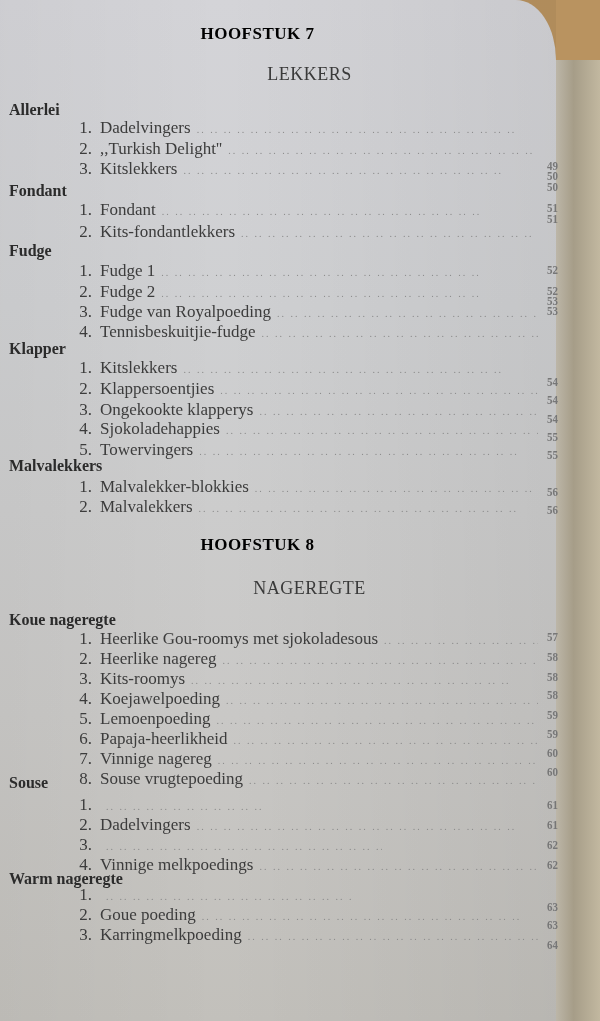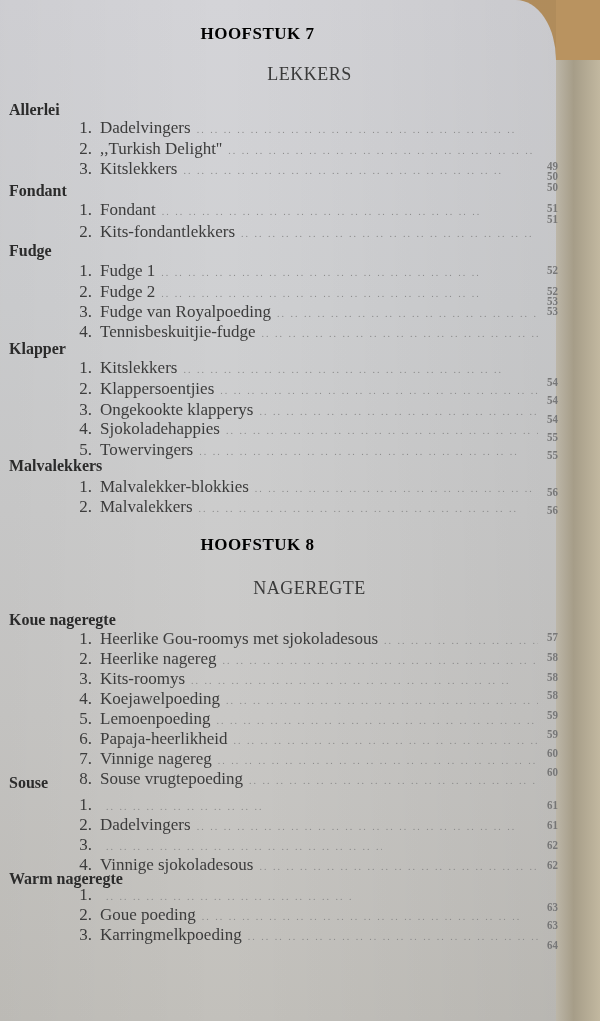--- a/index.html
+++ b/index.html
@@ -235,21 +235,21 @@
       <span class="leader" style="width: 333.766px;">.. .. .. .. .. .. .. .. .. .. .. .. .. .. .. .. .. .. .. .. .. .. .. ..</span>
     </div>
     <div class="pg blurry" style="top: 818px;">61</div>
     <div class="entry blurry" style="top: 835px;">
       <span class="num">3.</span>
       <span class="leader" style="width: 276.156px;">.. .. .. .. .. .. .. .. .. .. .. .. .. .. .. .. .. .. .. .. .. .. .. ..</span>
     </div>
     <div class="pg blurry" style="top: 838px;">62</div>
     <div class="entry blurry" style="top: 855px;">
       <span class="num">4.</span>
-      <span class="title">Vinnige sjokoladesous</span>
+      <span class="title">Vinnige melkpoedings</span>
       <span class="leader" style="width: 278.609px;">.. .. .. .. .. .. .. .. .. .. .. .. .. .. .. .. .. .. .. .. .. .. .. ..</span>
     </div>
     <div class="pg blurry" style="top: 858px;">62</div>
     <div class="entry blurry" style="top: 885px;">
       <span class="num">1.</span>
       <span class="leader" style="width: 246.5px;">.. .. .. .. .. .. .. .. .. .. .. .. .. .. .. .. .. .. .. .. .. .. .. ..</span>
     </div>
     <div class="pg blurry" style="top: 900px;">63</div>
     <div class="entry blurry" style="top: 905px;">
       <span class="num">2.</span>

